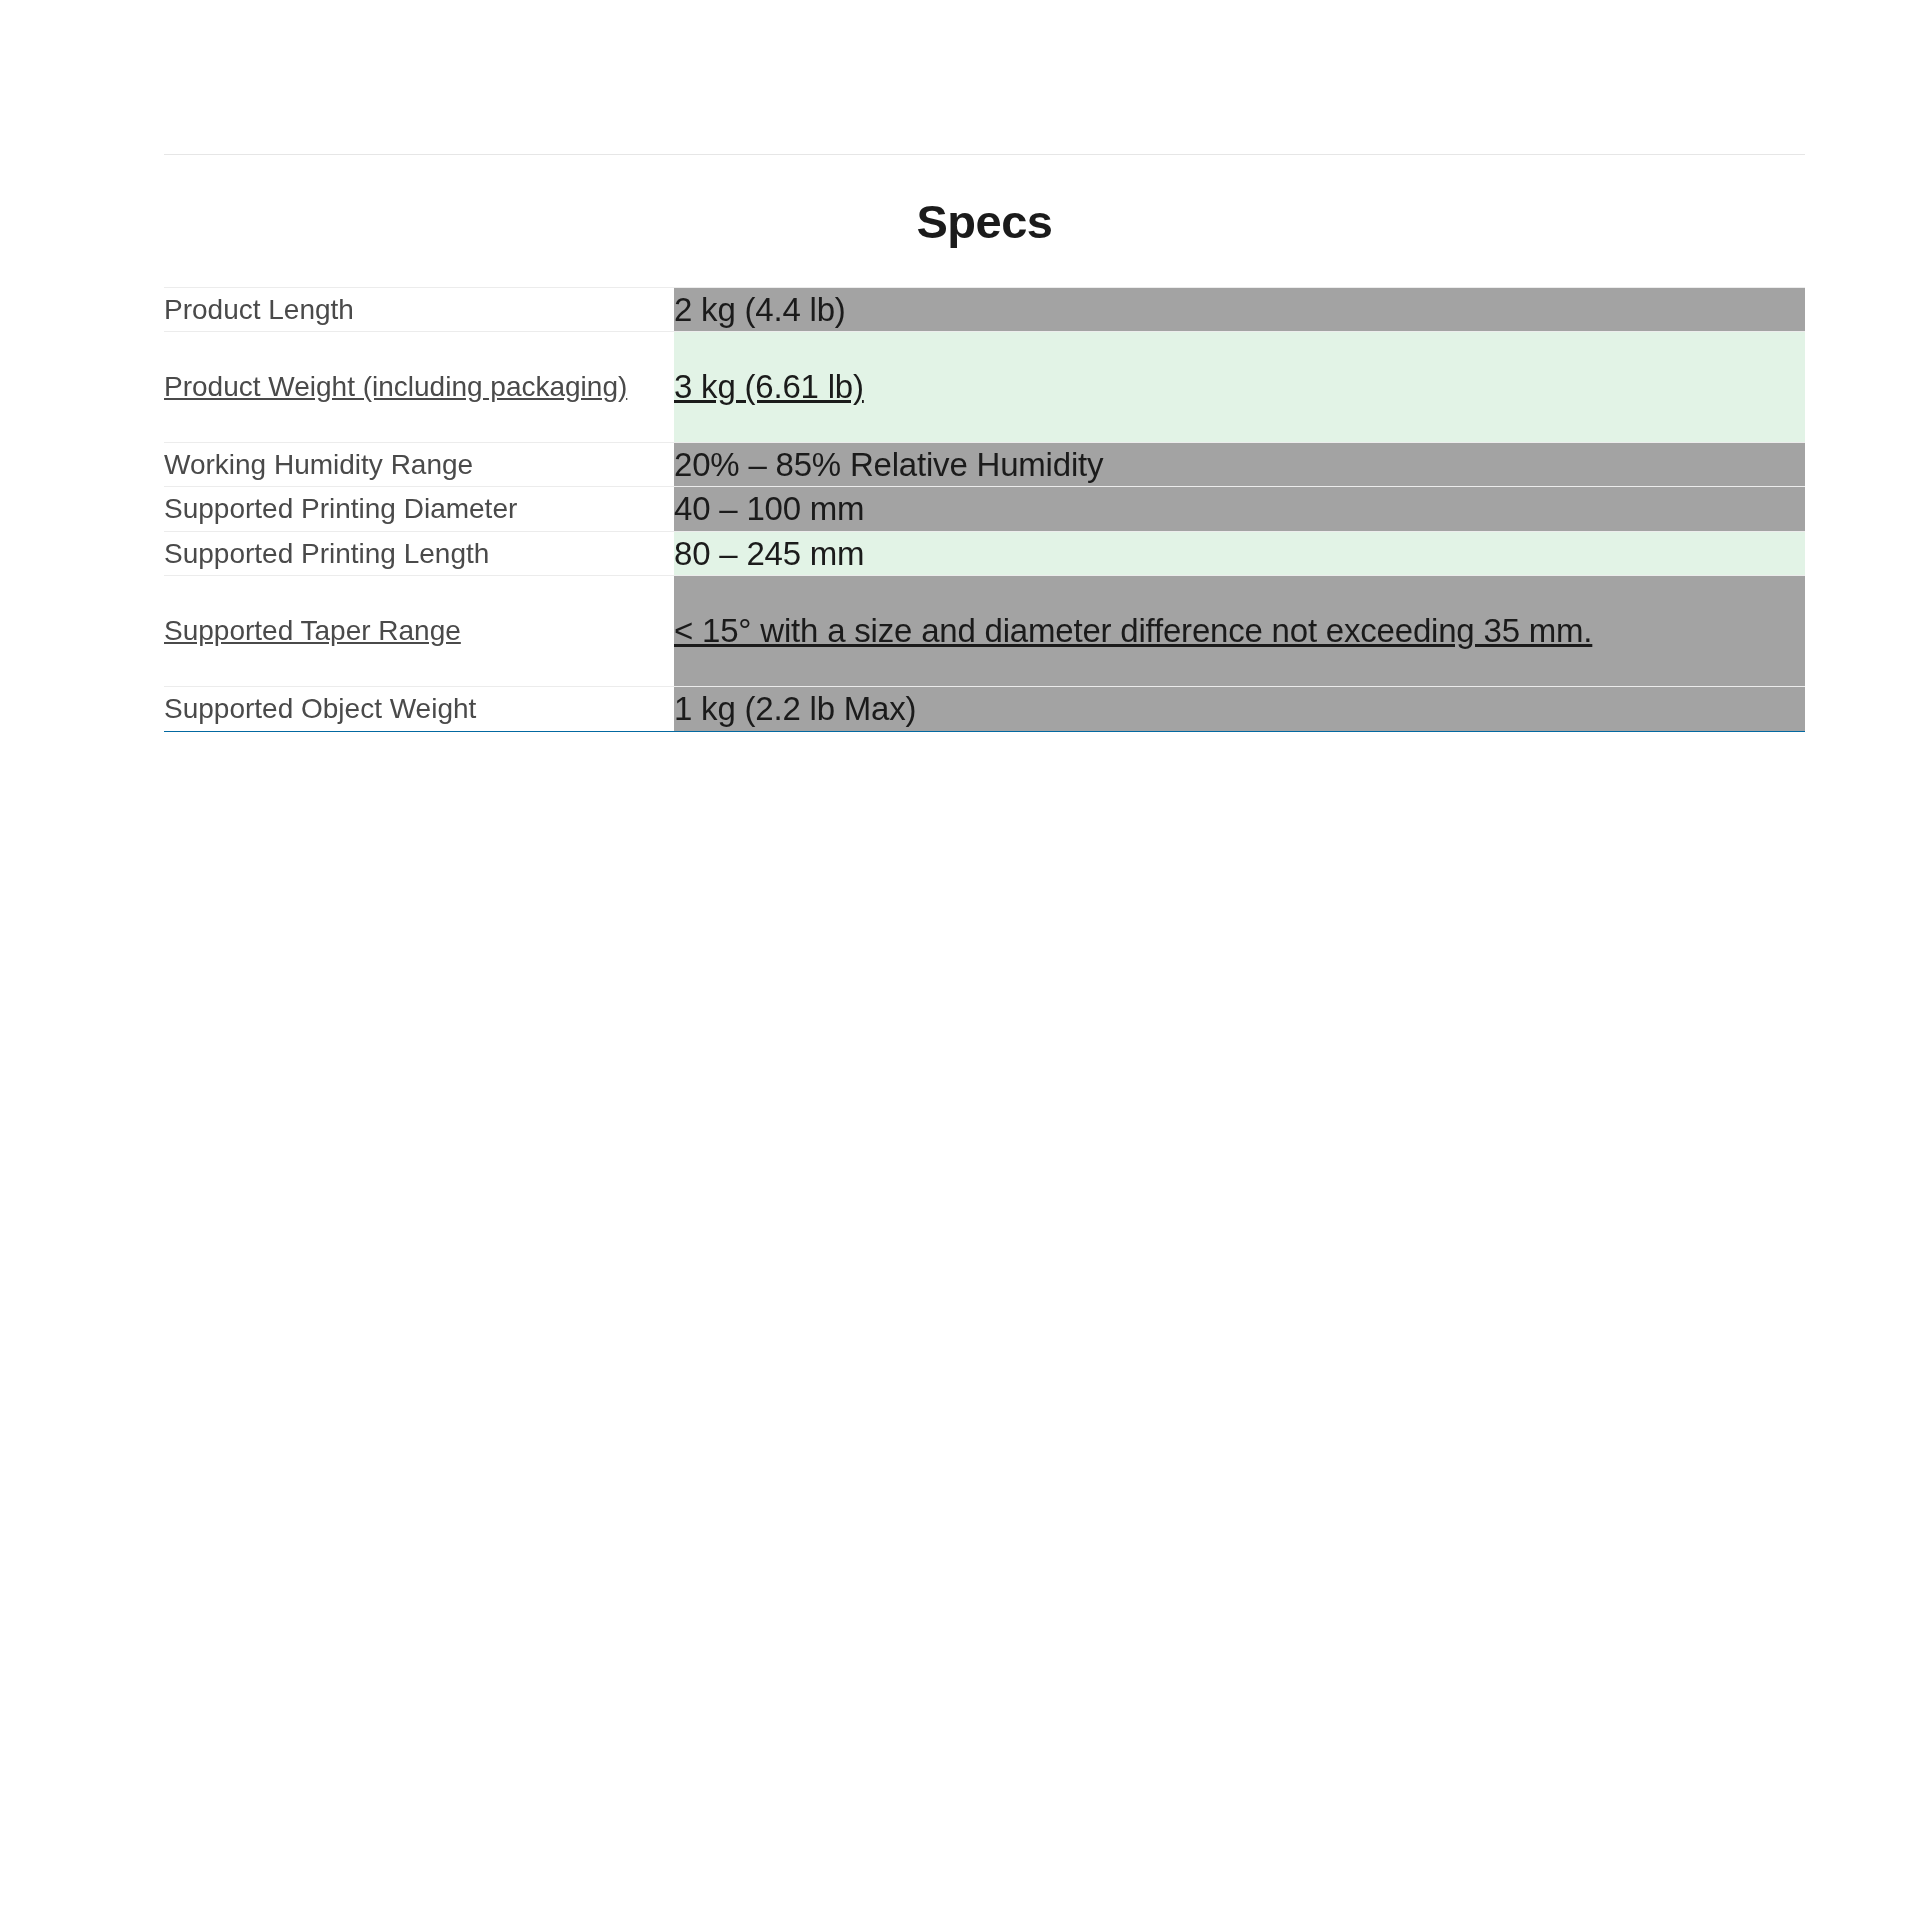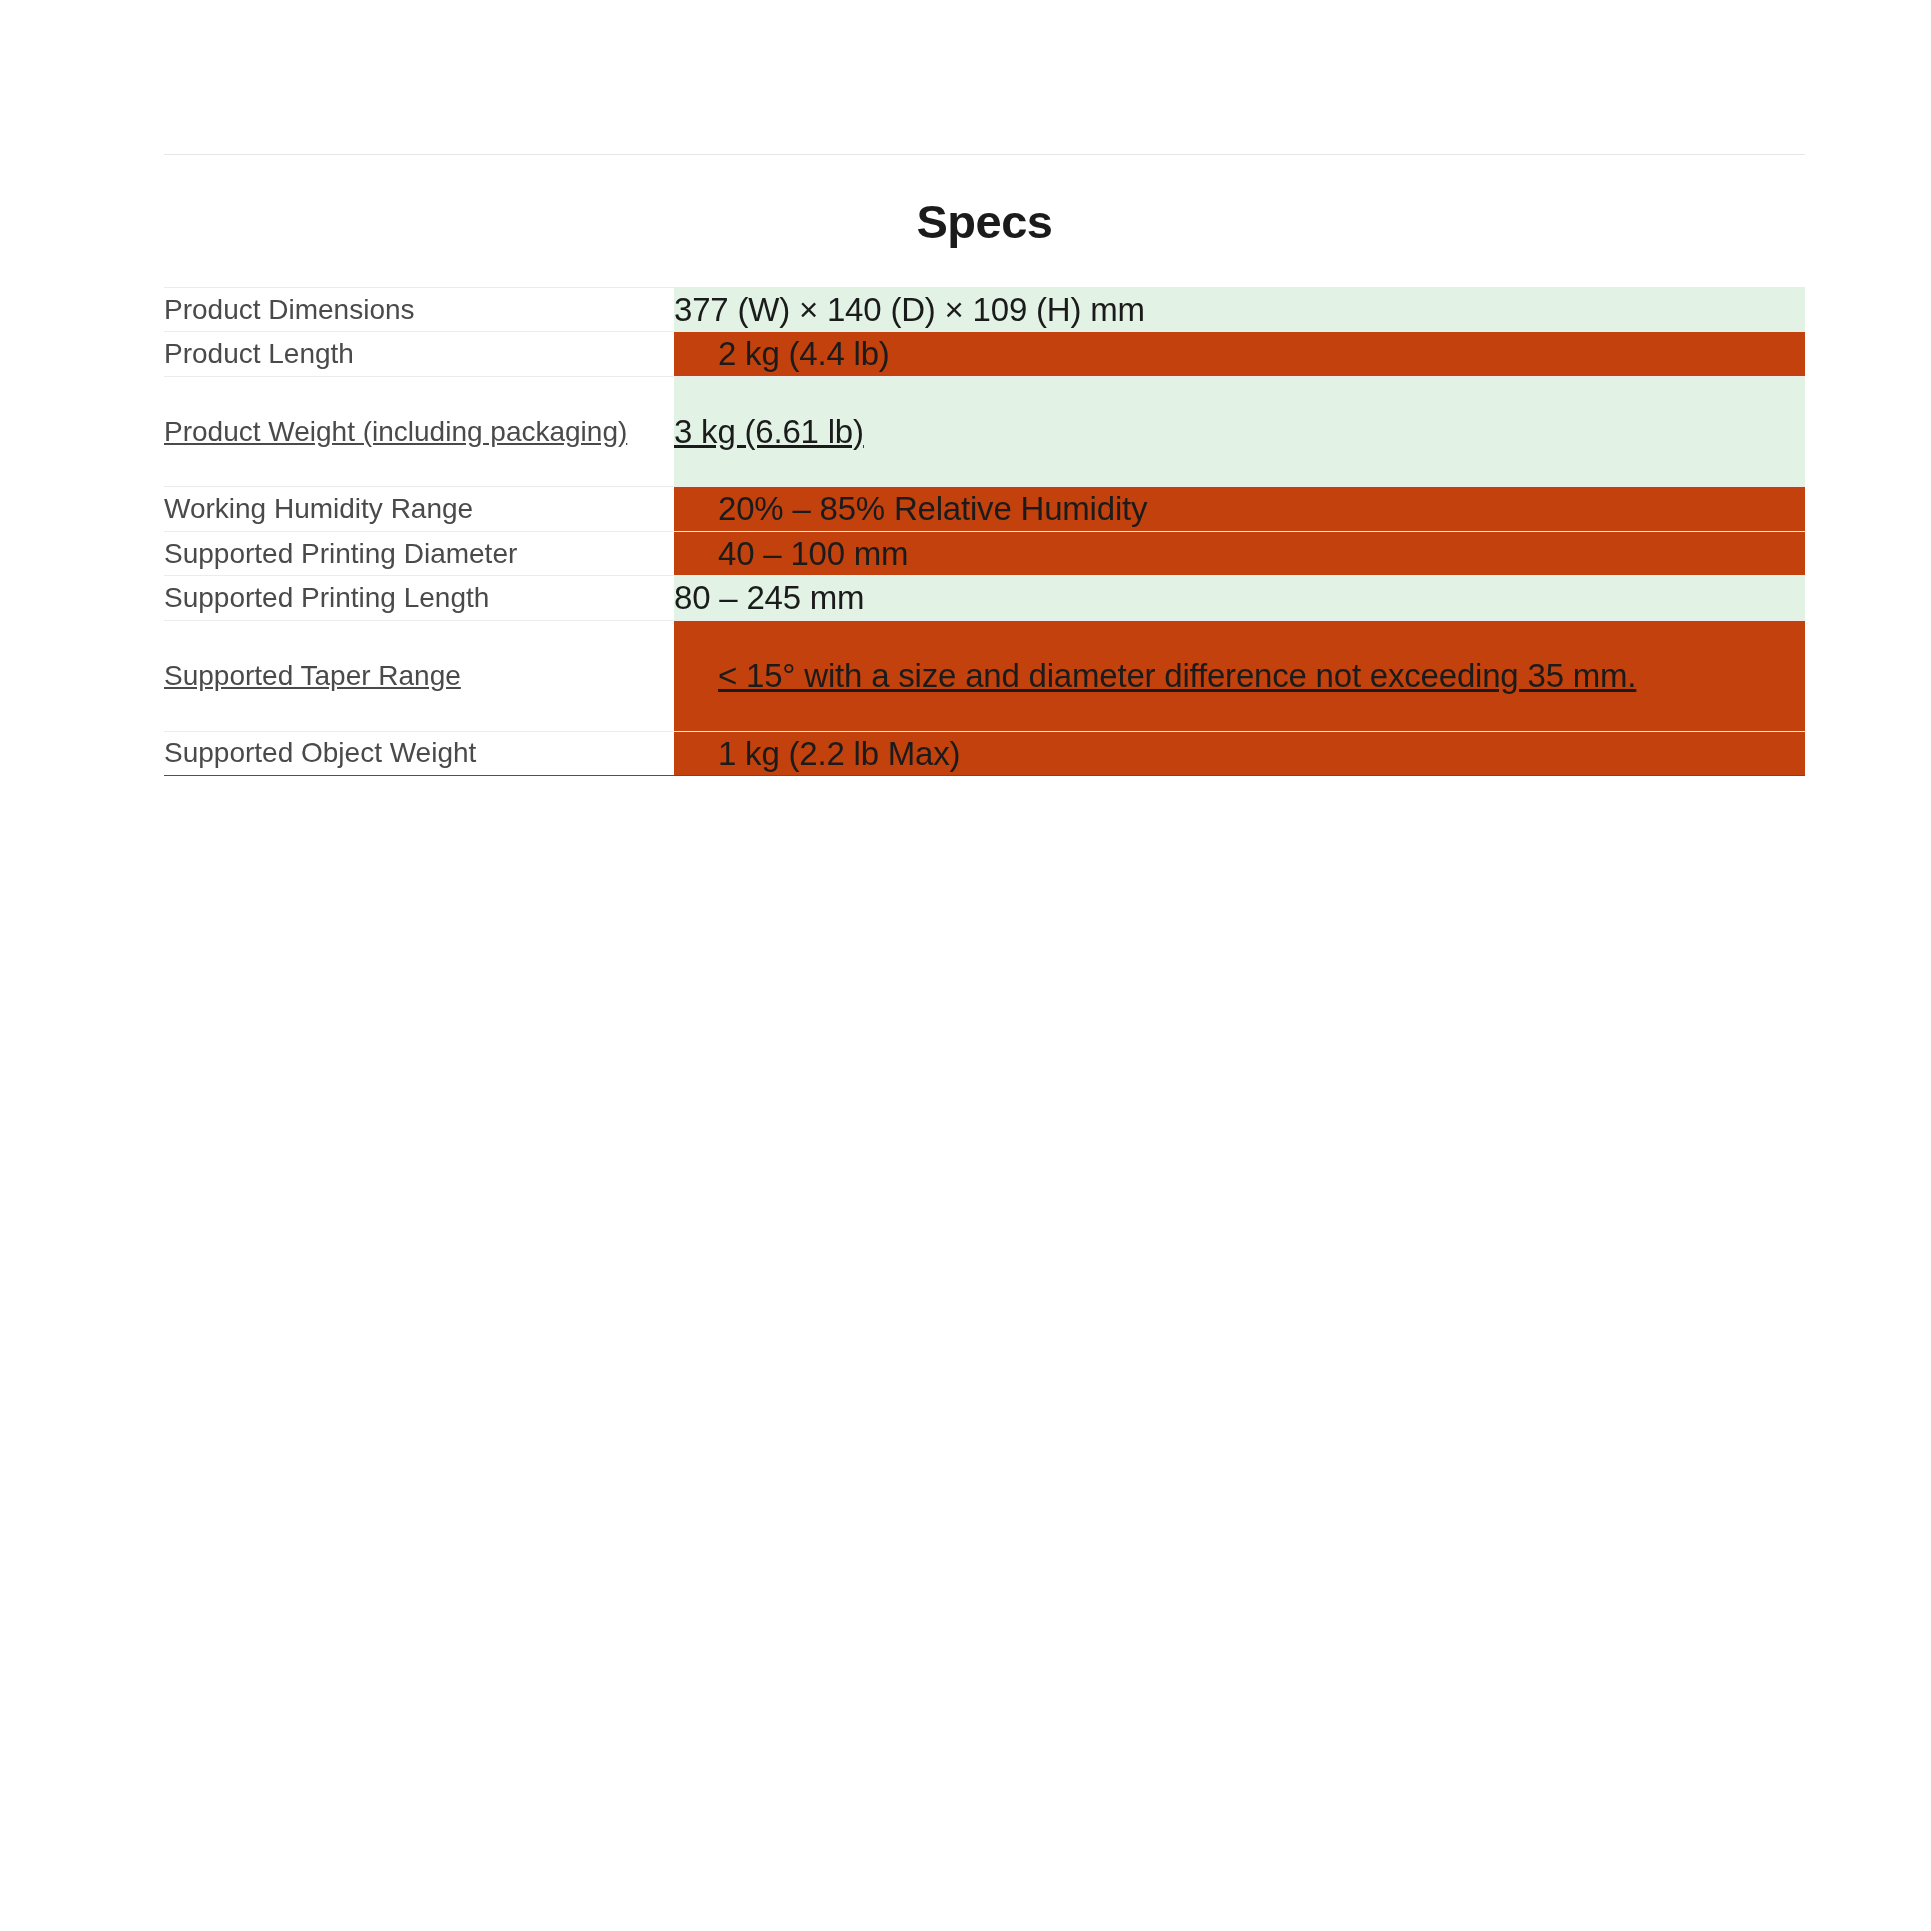--- a/index.html
+++ b/index.html
@@ -78,42 +78,38 @@
     color: #1b1b1b;
     font-size: 33px;
     line-height: 1.32;
     padding: 29px 35px 29px 42px;
     box-sizing: border-box;
     font-weight: 400;
     letter-spacing: -0.2px;
   }
 
   tr.shade-a td.value { background: #e2f3e6; }
-  tr.shade-b td.value { background: #c2410c; padding-left: 44px; }
+  tr.shade-b td.value { background: #a3a3a3; }
 
   .row-tall td.label,
   .row-tall td.value { padding-top: 33px; padding-bottom: 33px; text-decoration: underline; }
 </style>
 </head>
 <body>
 
 <div class="page">
   <div class="specs-wrap">
 
     <div class="top-rule"></div>
 
     <div class="title">Specs</div>
 
     <table class="specs">
       <tbody>
 
-        <tr class="shade-a">
-          <td class="label">Product Dimensions</td>
-          <td class="value">377 (W) × 140 (D) × 109 (H) mm</td>
-        </tr>
 
         <tr class="shade-b">
           <td class="label">Product Length</td>
           <td class="value">2 kg (4.4 lb)</td>
         </tr>
 
         <tr class="shade-a row-tall">
           <td class="label">Product Weight (including packaging)</td>
           <td class="value">3 kg (6.61 lb)</td>
         </tr>

